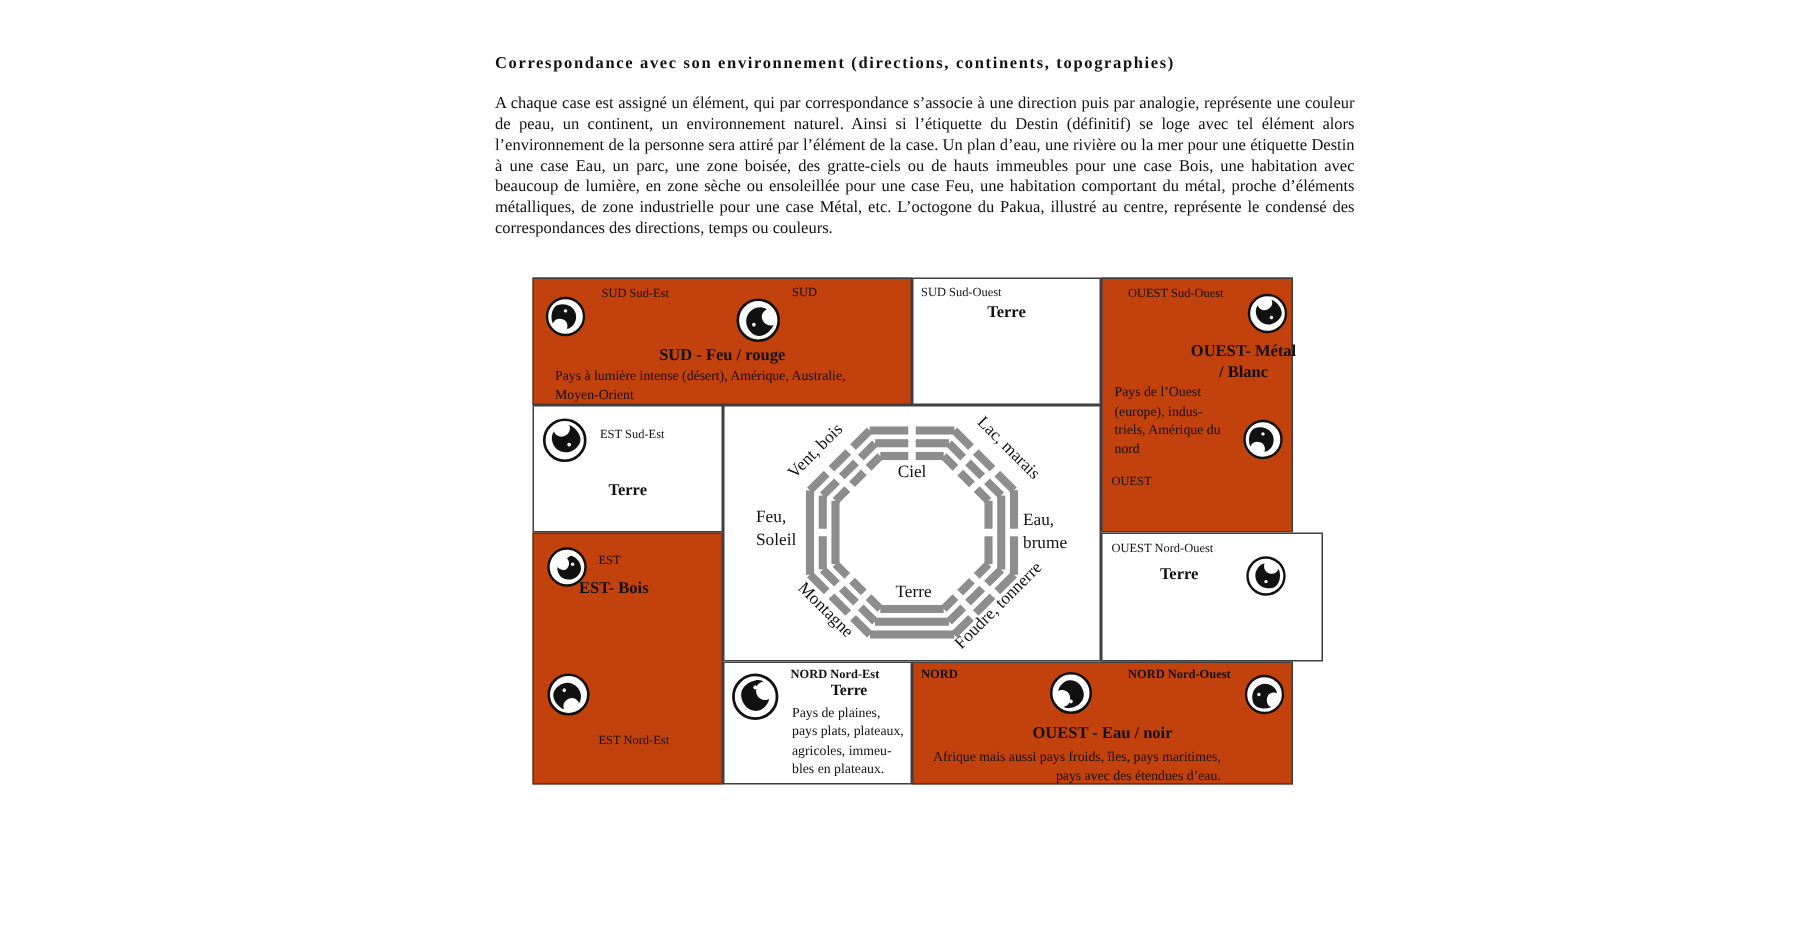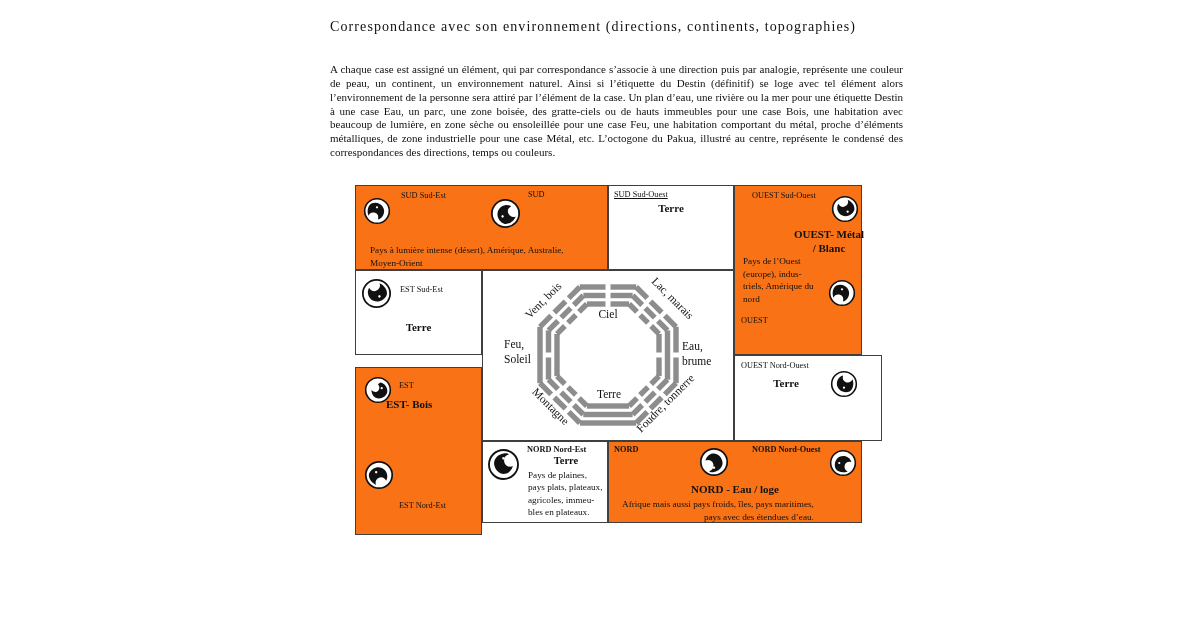--- a/index.html
+++ b/index.html
@@ -1,21 +1,21 @@
 <!DOCTYPE html>
 <html><head>
 <meta charset="utf-8">
 <style>
   html,body{margin:0;padding:0;background:#fff;width:1200px;height:623px;overflow:hidden;}
   .page{position:relative;width:1200px;height:623px;background:#fff;font-family:"Liberation Serif",serif;color:#111;}
-  .title{position:absolute;left:330px;top:19px;width:600px;font-size:14px;font-weight:400;letter-spacing:1.1px;}
+  .title{position:absolute;left:330px;top:36px;width:600px;font-size:11px;font-weight:700;letter-spacing:1.1px;}
   .intro{position:absolute;left:330px;top:63px;width:573px;font-size:11px;line-height:13.85px;text-align:justify;margin:0;}
   .diagram{position:absolute;left:355px;top:185px;width:507px;height:338px;}
   .cell{position:absolute;box-sizing:border-box;border:1px solid #3f3f3f;background:#fff;}
-  .cell.gray{background:#f97316;}
+  .cell.gray{background:#c2410c;}
   .lbl{position:absolute;font-size:8.3px;white-space:nowrap;}
   .lbl.b{font-weight:700;}
   .celltitle{position:absolute;left:0;width:100%;text-align:center;font-size:11px;font-weight:700;white-space:pre-line;line-height:13.5px;}
   .element{position:absolute;font-size:11px;font-weight:700;text-align:center;}
   .cellbody{position:absolute;font-size:9.2px;line-height:12.6px;white-space:pre;}
   .zicon{position:absolute;display:block;}
   .zicon svg{width:100%;height:100%;display:block;}
   svg text{font-family:"Liberation Serif",serif;font-size:11.5px;fill:#111;}
   #pakua-svg{position:absolute;left:127px;top:85px;}
 </style>
@@ -43,26 +43,27 @@
       <span class="zicon" style="left:134px;top:12px;width:31px;height:31px;">
           <svg viewBox="0 0 30 30">
             <circle cx="15" cy="15" r="13.2" fill="#fff" stroke="#111" stroke-width="1.7"></circle>
             <g transform="rotate(225 15 15)">
               <path d="M9 7c5-2 11 0 13 5s-1 11-6 12c1-3 0-6-3-7s-6 0-7 3c-2-4-1-11 3-13z" fill="#111"></path>
               <circle cx="15" cy="11" r="1.2" fill="#fff"></circle>
             </g>
           </svg>
         </span>
       <span class="lbl" style="left:172px;top:4px;">SUD</span>
+      <div class="celltitle" style="top:45px;">SUD - Feu / rouge</div>
       <div class="cellbody" style="left:14px;top:58px;">Pays à lumière intense (désert), Amérique, Australie,
 Moyen-Orient</div>
     </div>
 
     <div class="cell" style="left:253px;top:0;width:126px;height:85px;">
-      <span class="lbl" style="left:5px;top:4px;text-decoration:underline;">SUD Sud-Ouest</span>
+      <span class="lbl" style="left:5px;top:4px;">SUD Sud-Ouest</span>
       <div class="element" style="left:0;top:16px;width:100%;">Terre</div>
     </div>
 
     <div class="cell gray" style="left:379px;top:0;width:128px;height:170px;">
       <span class="lbl" style="left:17px;top:5px;text-align:right;">OUEST Sud-Ouest</span>
       <span class="zicon" style="left:96px;top:9px;width:28px;height:28px;">
           <svg viewBox="0 0 30 30">
             <circle cx="15" cy="15" r="13.2" fill="#fff" stroke="#111" stroke-width="1.7"></circle>
             <g transform="rotate(135 15 15)">
               <path d="M9 7c5-2 11 0 13 5s-1 11-6 12c1-3 0-6-3-7s-6 0-7 3c-2-4-1-11 3-13z" fill="#111"></path>
@@ -95,21 +96,21 @@
             <g transform="rotate(135 15 15)">
               <path d="M9 7c5-2 11 0 13 5s-1 11-6 12c1-3 0-6-3-7s-6 0-7 3c-2-4-1-11 3-13z" fill="#111"></path>
               <circle cx="15" cy="11" r="1.2" fill="#fff"></circle>
             </g>
           </svg>
         </span>
       <span class="lbl" style="left:44px;top:14px;">EST Sud-Est</span>
       <div class="element" style="left:0;top:50px;width:100%;">Terre</div>
     </div>
 
-    <div class="cell gray" style="left:0;top:182px;width:127px;height:168px;">
+    <div class="cell gray" style="left:0;top:170px;width:127px;height:168px;">
       <span class="zicon" style="left:8px;top:8px;width:28px;height:28px;">
           <svg viewBox="0 0 30 30">
             <circle cx="15" cy="15" r="13.2" fill="#fff" stroke="#111" stroke-width="1.7"></circle>
             <g transform="rotate(90 15 15)">
               <path d="M7 12c1-4 5-7 9-7s8 4 8 9-4 8-9 8c2-2 3-5 1-7s-5-2-7 0c-1-1-2-2-2-3z" fill="#111"></path>
               <circle cx="13" cy="11" r="1.2" fill="#fff"></circle>
             </g>
           </svg>
         </span>
       <span class="lbl" style="left:43px;top:13px;">EST</span>
@@ -172,21 +173,21 @@
       <span class="lbl b" style="left:143px;top:3px;">NORD Nord-Ouest</span>
       <span class="zicon" style="left:220px;top:7px;width:28px;height:28px;">
           <svg viewBox="0 0 30 30">
             <circle cx="15" cy="15" r="13.2" fill="#fff" stroke="#111" stroke-width="1.7"></circle>
             <g transform="rotate(270 15 15)">
               <path d="M9 7c5-2 11 0 13 5s-1 11-6 12c1-3 0-6-3-7s-6 0-7 3c-2-4-1-11 3-13z" fill="#111"></path>
               <circle cx="15" cy="11" r="1.2" fill="#fff"></circle>
             </g>
           </svg>
         </span>
-      <div class="celltitle" style="top:41px;">NORD - Eau / loge</div>
+      <div class="celltitle" style="top:41px;">OUEST - Eau / noir</div>
       <div class="cellbody" style="left:13px;top:56px;line-height:12.7px;text-align:right;">Afrique mais aussi pays froids, îles, pays maritimes,
 pays avec des étendues d’eau.</div>
     </div>
 
     <div class="cell" style="left:127px;top:85px;width:252px;height:171px;"></div>
     <svg id="pakua-svg" width="252" height="171" viewBox="0 0 252 171">
         <g transform="rotate(0 126 85)">
           <rect x="97.8" y="14.3" width="25.7" height="5.4" fill="#8d8d8d"></rect>
           <rect x="128.5" y="14.3" width="25.7" height="5.4" fill="#8d8d8d"></rect>
           <rect x="101.4" y="22.8" width="22.1" height="5.4" fill="#8d8d8d"></rect>

